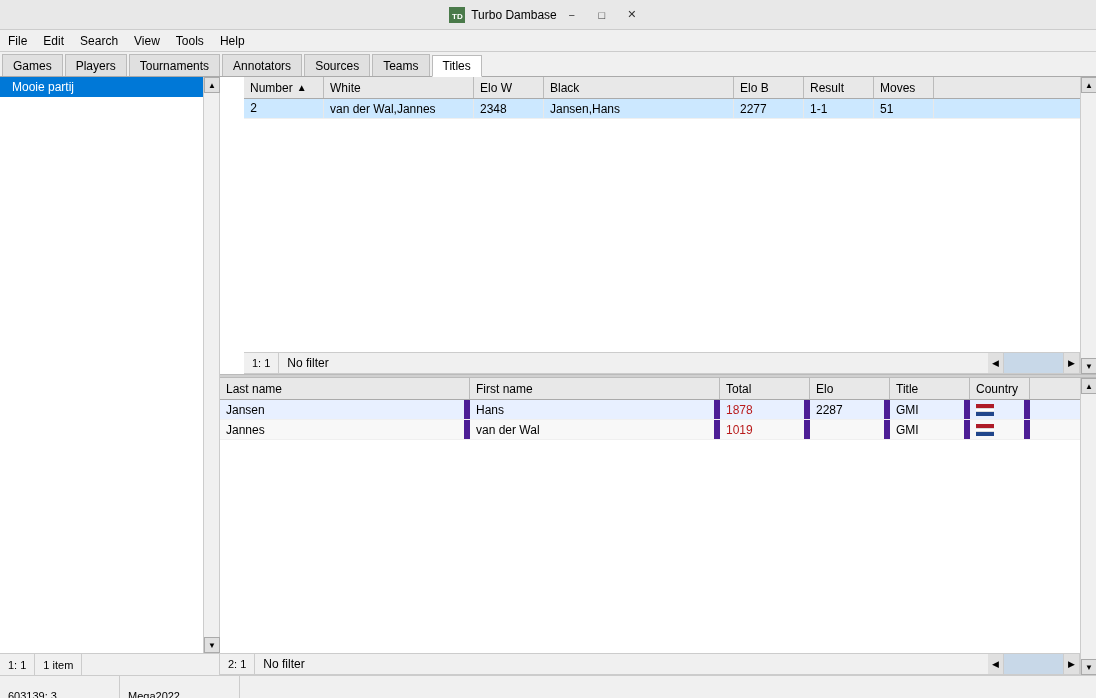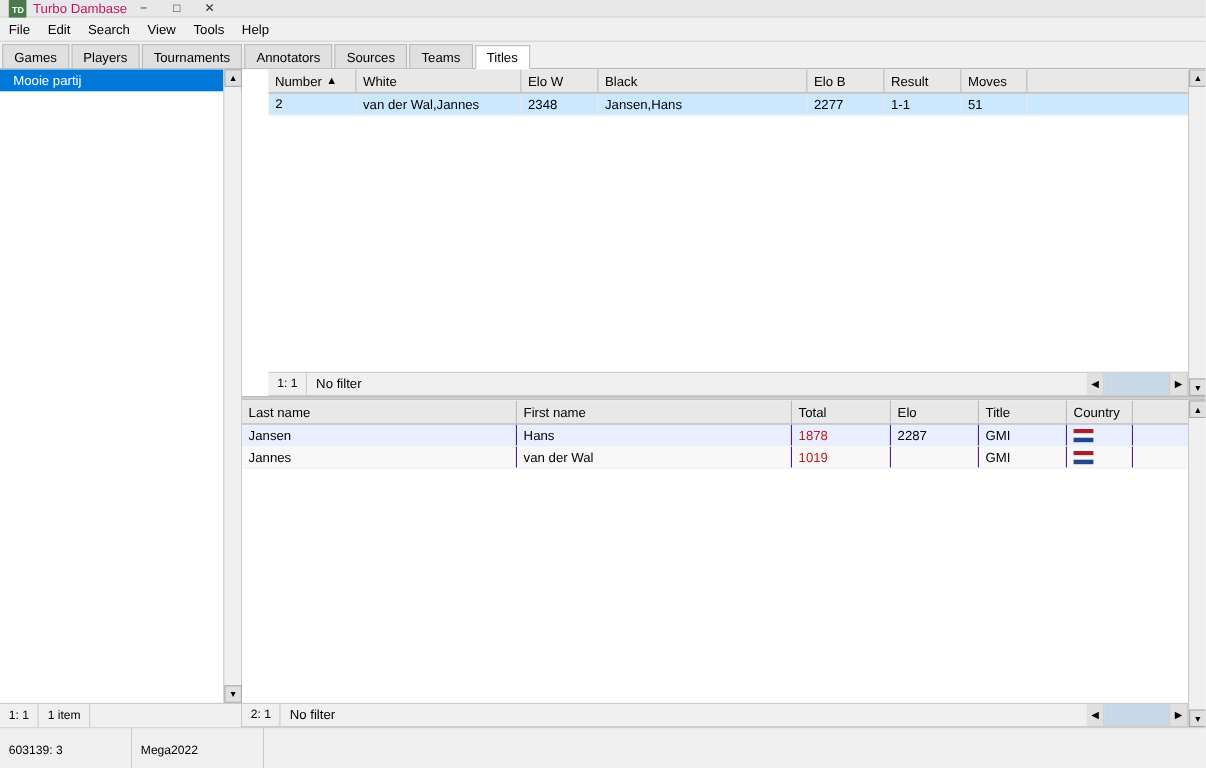--- a/index.html
+++ b/index.html
@@ -1,26 +1,26 @@
 <!DOCTYPE html>
 <html><head>
   <meta charset="utf-8">
   <style>
     * { margin: 0; padding: 0; box-sizing: border-box; }
     body { font-family: 'Segoe UI', Tahoma, Geneva, Verdana, sans-serif; font-size: 12px; background: #f0f0f0; user-select: none; }
     
     
     .title-bar {
-      display: flex; align-items: center; justify-content: flex-start;
-      background: #e8e8e8; height: 16px; padding: 0 8px;
+      display: flex; align-items: center; justify-content: center;
+      background: #e8e8e8; height: 30px; padding: 0 8px;
       border-bottom: 1px solid #ccc;
     }
     .title-bar-left { display: flex; align-items: center; gap: 6px; }
     .title-bar-icon { width: 16px; height: 16px; background: #4a7a4a; display: flex; align-items: center; justify-content: center; }
-    .title-bar-title { font-size: 12px; color: #be185d; }
+    .title-bar-title { font-size: 12px; color: #000000; }
     .title-bar-controls { display: flex; gap: 0; }
     .title-bar-btn {
       width: 30px; height: 20px; border: none; background: transparent;
       cursor: pointer; display: flex; align-items: center; justify-content: center;
       font-size: 11px; color: #333;
     }
 
     
     .menu-bar {
       display: flex; background: #f0f0f0; height: 22px; align-items: center;
@@ -138,21 +138,21 @@
     .bottom-grid-header {
       display: flex; background: #e8e8e8; border-bottom: 1px solid #aaa;
       min-height: 22px;
     }
     .bottom-grid-body { flex: 1; overflow: auto; }
     .bottom-grid-row {
       display: flex; border-bottom: 1px solid #f0f0f0; min-height: 20px;
     }
     .bottom-grid-row:nth-child(odd) { background: #f9f9f9; }
     .bottom-grid-cell {
-      padding: 1px 6px; border-right: 1px solid #4c1d95; font-size: 12px;
+      padding: 1px 6px; border-right: 6px solid #4c1d95; font-size: 12px;
       display: flex; align-items: center; overflow: hidden; white-space: nowrap;
     }
 
     
     .nl-flag {
       width: 18px; height: 12px; display: inline-flex; flex-direction: column;
     }
     .nl-flag-red { height: 4px; background: #AE1C28; }
     .nl-flag-white { height: 4px; background: #fff; border-top: 0.5px solid #ddd; border-bottom: 0.5px solid #ddd; }
     .nl-flag-blue { height: 4px; background: #21468B; }

